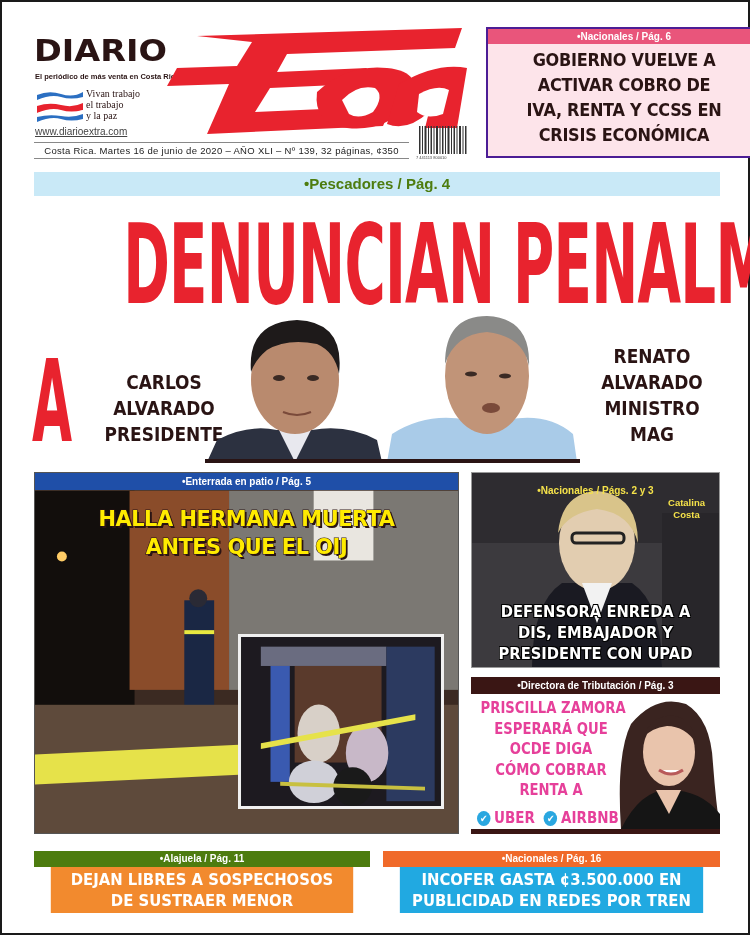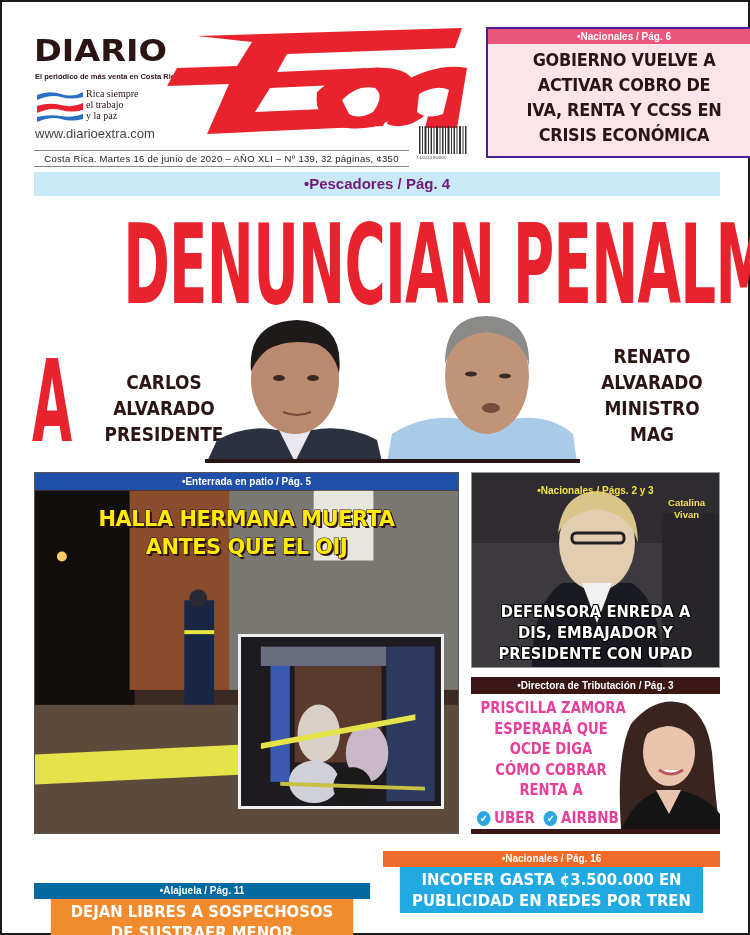--- a/index.html
+++ b/index.html
@@ -5,33 +5,33 @@
     * { box-sizing: border-box; margin: 0; padding: 0; }
     html, body { width: 750px; height: 935px; overflow: hidden; background: #ffffff; }
     body { font-family: "DejaVu Sans", sans-serif; position: relative; }
     .page { position: absolute; left: 0; top: 0; width: 750px; height: 935px; border: 2px solid #1a1a1a; background: #fff; }
 
     
     .diario { position: absolute; left: 32px; top: 30px; font-family: "DejaVu Sans", sans-serif; font-weight: bold; font-size: 31px; letter-spacing: 0px; color: #2a1414; transform: scaleX(1.08); transform-origin: left; }
     .tagline { position: absolute; left: 33px; top: 70px; font-family: "Liberation Sans", sans-serif; font-size: 7.5px; color: #2a1414; font-weight: bold; }
     .flag { position: absolute; left: 33px; top: 87px; width: 50px; height: 36px; }
     .motto { position: absolute; left: 84px; top: 86px; font-family: "Liberation Serif", serif; font-size: 10px; line-height: 11px; color: #2a1414; }
-    .website { position: absolute; left: 33px; top: 124px; font-family: "Liberation Sans", sans-serif; font-size: 13px; color: #444; }
+    .website { position: absolute; left: 33px; top: 124px; font-family: "Liberation Sans", sans-serif; font-size: 10px; color: #444; text-decoration: underline; }
     .extra-logo { position: absolute; left: 135px; top: 22px; width: 335px; height: 115px; }
-    .dateline { position: absolute; left: 32px; top: 140px; width: 375px; border-top: 1px solid #888; border-bottom: 1px solid #888; padding: 2px 0; font-family: "Liberation Sans", sans-serif; font-size: 9.5px; color: #222; text-align: center; letter-spacing: 0.3px; margin-top: 8px; }
+    .dateline { position: absolute; left: 32px; top: 140px; width: 375px; border-top: 1px solid #888; border-bottom: 1px solid #888; padding: 2px 0; font-family: "Liberation Sans", sans-serif; font-size: 9.5px; color: #222; text-align: center; letter-spacing: 0.3px; }
     .barcode { position: absolute; left: 416px; top: 124px; width: 50px; height: 28px; }
     .barcode-num { position: absolute; left: 414px; top: 153px; font-size: 4px; color: #444; font-family: "Liberation Sans", sans-serif; }
 
     
     .topbox { position: absolute; left: 484px; top: 25px; width: 276px; height: 131px; background: #fde4ea; border: 2px solid #4c1d95; }
     .topbox .kicker { background: #e9557b; color: #fff; font-family: "Liberation Sans", sans-serif; font-weight: bold; font-size: 10px; text-align: center; height: 15px; line-height: 15px; }
     .topbox .headline { font-family: "DejaVu Sans", sans-serif; font-weight: bold; color: #2a1414; font-size: 17.5px; line-height: 25px; text-align: center; padding-top: 4px; letter-spacing: -0.3px; transform: scaleX(0.92); transform-origin: center top; white-space: nowrap; }
 
     
-    .kicker-bar { position: absolute; left: 32px; top: 170px; width: 686px; height: 24px; background: #c9e9f7; text-align: center; font-family: "Liberation Sans", sans-serif; font-weight: bold; font-size: 15px; line-height: 24px; color: #701a75; }
+    .kicker-bar { position: absolute; left: 32px; top: 170px; width: 686px; height: 24px; background: #c9e9f7; text-align: center; font-family: "Liberation Sans", sans-serif; font-weight: bold; font-size: 15px; line-height: 24px; color: #4d7c0f; }
 
     
     .main-head { position: absolute; left: 32px; top: 195px; width: 686px; height: 135px; text-align: center; font-family: "DejaVu Sans", sans-serif; font-weight: bold; color: #e8232e; font-size: 76px; line-height: 135px; white-space: nowrap; transform: scaleX(0.74) scaleY(1.45); transform-origin: center; letter-spacing: -1px; }
     .big-a { position: absolute; left: 30px; top: 338px; width: 50px; height: 122px; font-family: "DejaVu Sans", sans-serif; font-weight: bold; color: #e8232e; font-size: 74px; line-height: 122px; transform: scaleX(0.7) scaleY(1.55); transform-origin: left center; }
     .person-label { position: absolute; font-family: "DejaVu Sans", sans-serif; font-weight: bold; color: #2a1414; font-size: 20px; line-height: 26px; text-align: center; transform: scaleX(0.85); }
     .lbl-carlos { left: 72px; top: 367px; width: 180px; }
     .lbl-renato { left: 580px; top: 341px; width: 140px; }
 
     
     .photo { position: absolute; overflow: hidden; }
@@ -59,42 +59,42 @@
     .priscilla .brands { position: absolute; left: 6px; top: 132px; font-family: "DejaVu Sans", sans-serif; font-weight: bold; font-size: 15px; color: #e6409a; z-index: 3; display: flex; align-items: center; gap: 4px; transform: scaleX(0.9); transform-origin: left; }
     .check { display: inline-block; width: 15px; height: 15px; border-radius: 50%; background: #2aa7e0; color: #fff; font-size: 10px; line-height: 15px; text-align: center; }
     .priscilla .bottom-bar { position: absolute; left: 0; bottom: 0; width: 100%; height: 5px; background: #3a1614; z-index: 3; }
     .priscilla .portrait { position: absolute; left: 130px; top: 17px; width: 119px; height: 135px; }
 
     
     .bottom-box { position: absolute; top: 849px; height: 62px; }
     .bottom-box .kicker { height: 16px; line-height: 16px; color: #fff; font-family: "Liberation Sans", sans-serif; font-weight: bold; font-size: 10px; text-align: center; }
     .bottom-box .headline { height: 46px; color: #fff; font-family: "DejaVu Sans", sans-serif; font-weight: bold; font-size: 16.5px; line-height: 21px; text-align: center; padding-top: 2px; white-space: nowrap; transform: scaleX(0.9); }
     .box-alajuela { left: 32px; width: 336px; }
-    .box-alajuela .kicker { background: #0369a1; margin-top: 32px; }
+    .box-alajuela .kicker { background: #4d7c0f; }
     .box-alajuela .headline { background: #f28a2e; }
     .box-incofer { left: 381px; width: 337px; }
     .box-incofer .kicker { background: #f06a2a; }
     .box-incofer .headline { background: #21a9e1; }
   </style>
 </head>
 <body>
 
 <div class="page">
 
   <div class="diario">DIARIO</div>
   <div class="tagline">El periódico de más venta en Costa Rica</div>
   <svg class="flag" viewBox="0 0 50 36">
     <path d="M2 6 Q14 1 26 5 T48 3 L48 8 Q36 11 26 8 T2 11 Z" fill="#2b6fc2"></path>
     <path d="M2 13 Q14 9 26 12 T48 10 L48 14 Q36 17 26 14 T2 17 Z" fill="#ffffff"></path>
     <path d="M2 17 Q14 13 26 16 T48 14 L48 21 Q36 24 26 21 T2 24 Z" fill="#e8232e"></path>
     <path d="M2 24 Q14 21 26 23 T48 21 L48 25 Q36 28 26 25 T2 28 Z" fill="#ffffff"></path>
     <path d="M2 28 Q14 25 26 27 T48 25 L48 30 Q36 33 26 30 T2 33 Z" fill="#2b6fc2"></path>
   </svg>
   <div class="motto">
-    <div>Rica siempre</div>
+    <div>Vivan trabajo</div>
     <div>el trabajo</div>
     <div>y la paz</div>
   </div>
   <div class="website">www.diarioextra.com</div>
 
   <svg class="extra-logo" viewBox="0 0 335 115">
     <path d="M60 12 L325 4 L318 24 L150 30 L140 48 L230 44 L222 60 L133 64 L118 88 L255 82 L246 102 L70 110 L92 60 L30 62 L40 44 L100 42 L115 18 Z" fill="#e8232e"></path>
     <path d="M180 68 Q210 40 250 44 Q290 48 270 80 Q250 108 210 104 Q176 100 180 68 Z" fill="#e8232e"></path>
     <path d="M262 60 Q300 38 330 44 L320 104 L288 104 L292 88 Q270 108 250 100 Z" fill="#e8232e"></path>
     <path d="M205 76 Q220 60 238 64 Q248 72 236 88 Q222 96 212 90 Z" fill="#ffffff"></path>
@@ -211,21 +211,21 @@
       <rect x="190" y="40" width="59" height="156" fill="#28262a"></rect>
       <path d="M60 196 Q60 130 90 110 L160 110 Q190 130 190 196 Z" fill="#1a1a22"></path>
       <ellipse cx="125" cy="70" rx="38" ry="48" fill="#e2cdb0"></ellipse>
       <path d="M86 60 Q90 20 125 18 Q166 22 166 70 Q158 40 125 36 Q96 40 86 60 Z" fill="#d9c48a"></path>
       <rect x="100" y="60" width="52" height="10" rx="4" fill="none" stroke="#222" stroke-width="3"></rect>
       <path d="M110 110 L125 150 L140 110 Z" fill="#f2f2f2"></path>
     </svg>
     <div class="kicker">•Nacionales / Págs. 2 y 3</div>
     <div class="caption">
       <div>Catalina</div>
-      <div>Vivan</div>
+      <div>Costa</div>
     </div>
     <div class="headline">
       <div>DEFENSORA ENREDA A</div>
       <div>DIS, EMBAJADOR Y</div>
       <div>PRESIDENTE CON UPAD</div>
     </div>
   </div>
 
   <div class="priscilla">
     <div class="kicker">•Directora de Tributación / Pág. 3</div>

